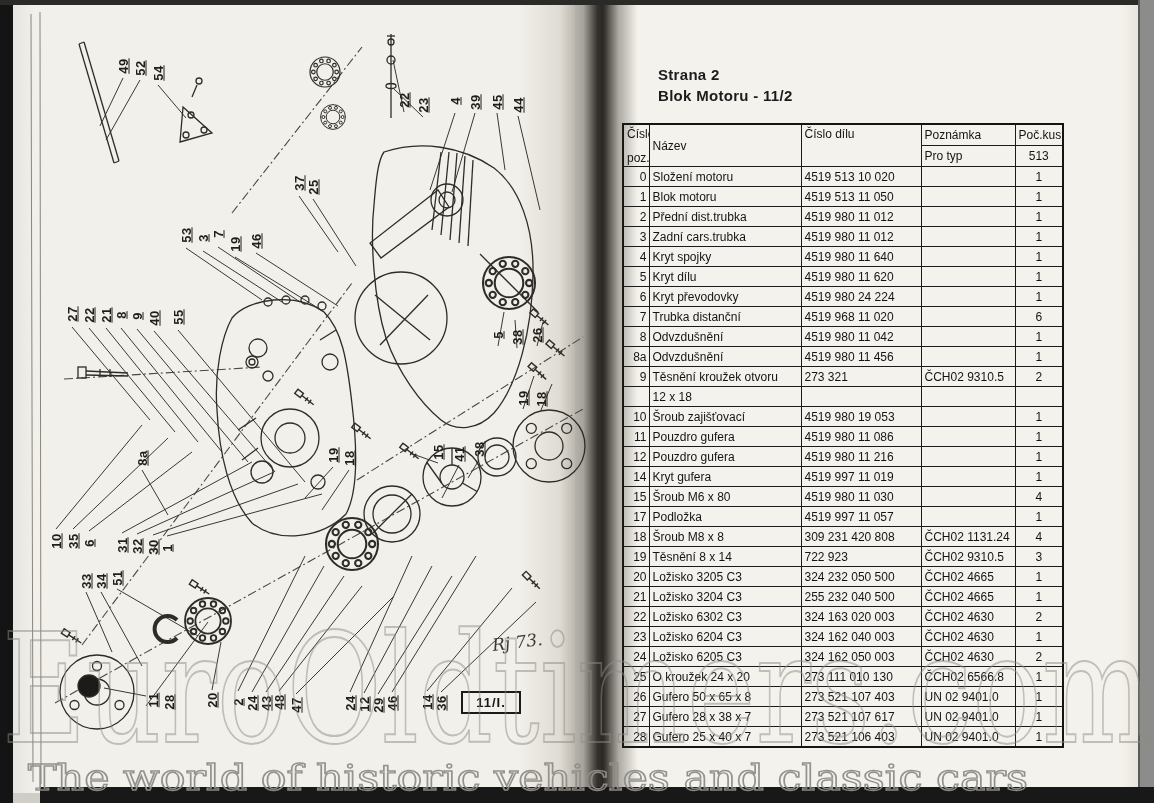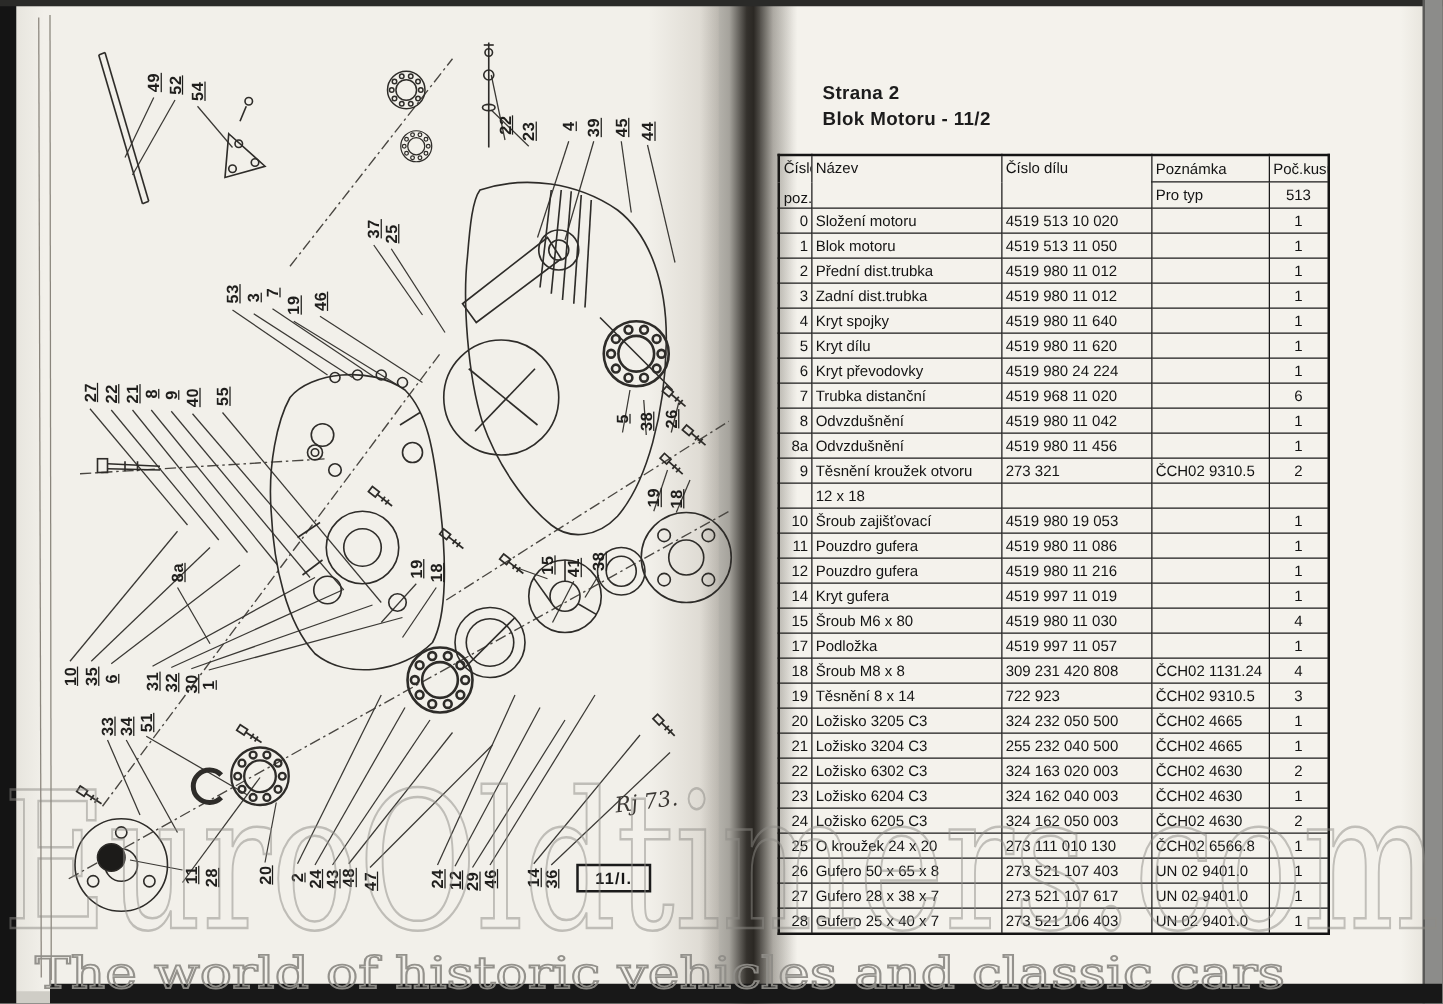--- a/index.html
+++ b/index.html
@@ -55,21 +55,21 @@
           <col style="width:48px">
       </colgroup>
       <thead>
         <tr>
           <th rowspan="2">
             <div class="c1w">
               <span>Číslo</span>
               <span>poz.</span>
             </div>
           </th>
-          <th rowspan="2" style="vertical-align:top;padding-top:2px">Název</th>
+          <th rowspan="2" style="vertical-align:top;padding-top:14px">Název</th>
           <th rowspan="2" style="vertical-align:top;padding-top:2px">Číslo dílu</th>
           <th>Poznámka</th>
           <th>Poč.kusů</th>
         </tr>
         <tr>
           <th>Pro typ</th>
           <th class="qty">513</th>
         </tr>
       </thead>
       <tbody id="tbody">
@@ -89,21 +89,21 @@
           </tr>
           <tr>
             <td class="poz">2</td>
             <td>Přední dist.trubka</td>
             <td>4519 980 11 012</td>
             <td></td>
             <td class="qty">1</td>
           </tr>
           <tr>
             <td class="poz">3</td>
-            <td>Zadní dist.trubka</td>
+            <td>Zadní cars.trubka</td>
             <td>4519 980 11 012</td>
             <td></td>
             <td class="qty">1</td>
           </tr>
           <tr>
             <td class="poz">4</td>
             <td>Kryt spojky</td>
             <td>4519 980 11 640</td>
             <td></td>
             <td class="qty">1</td>

